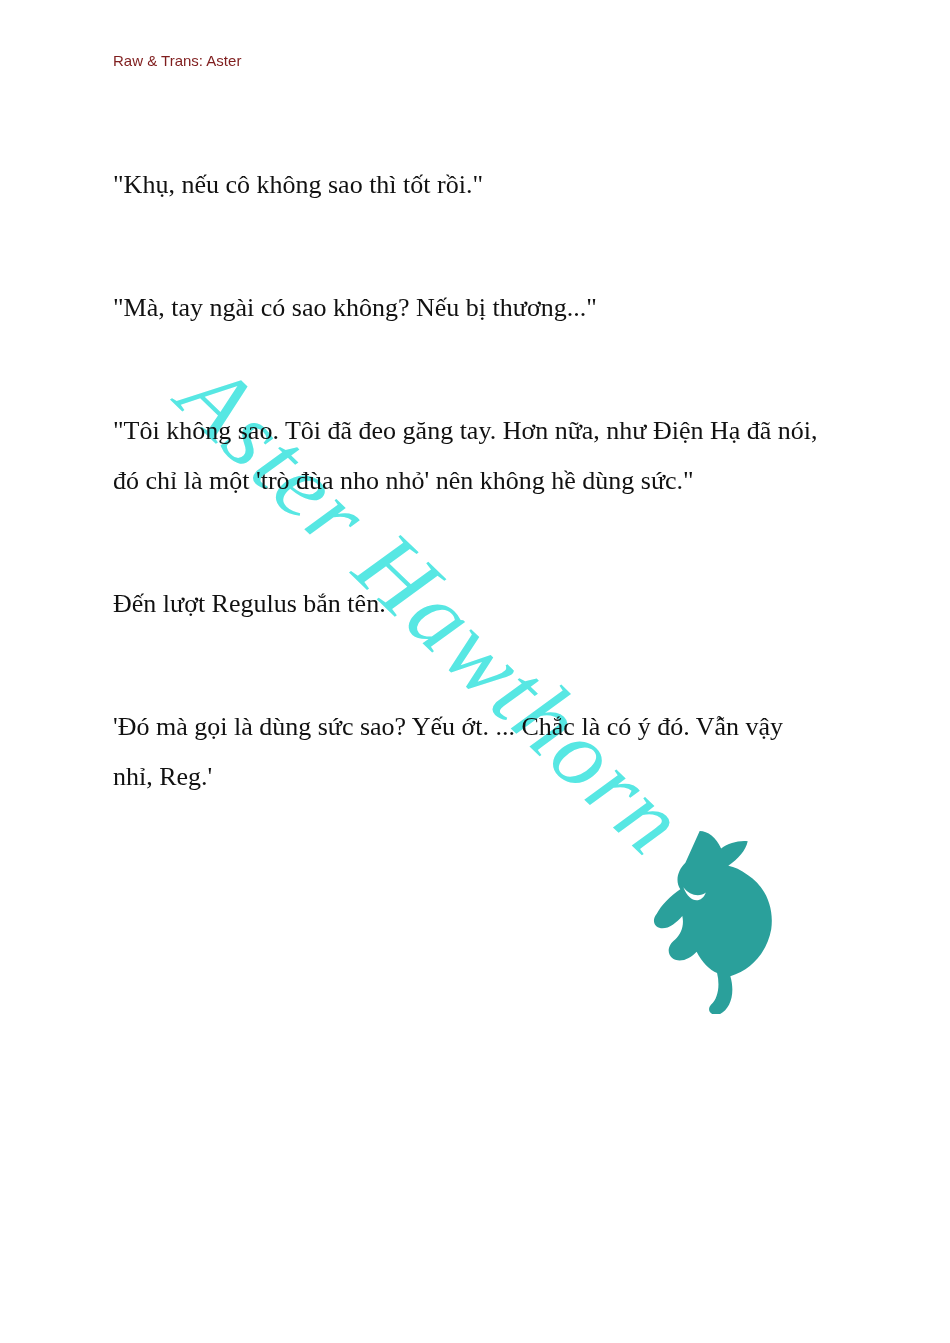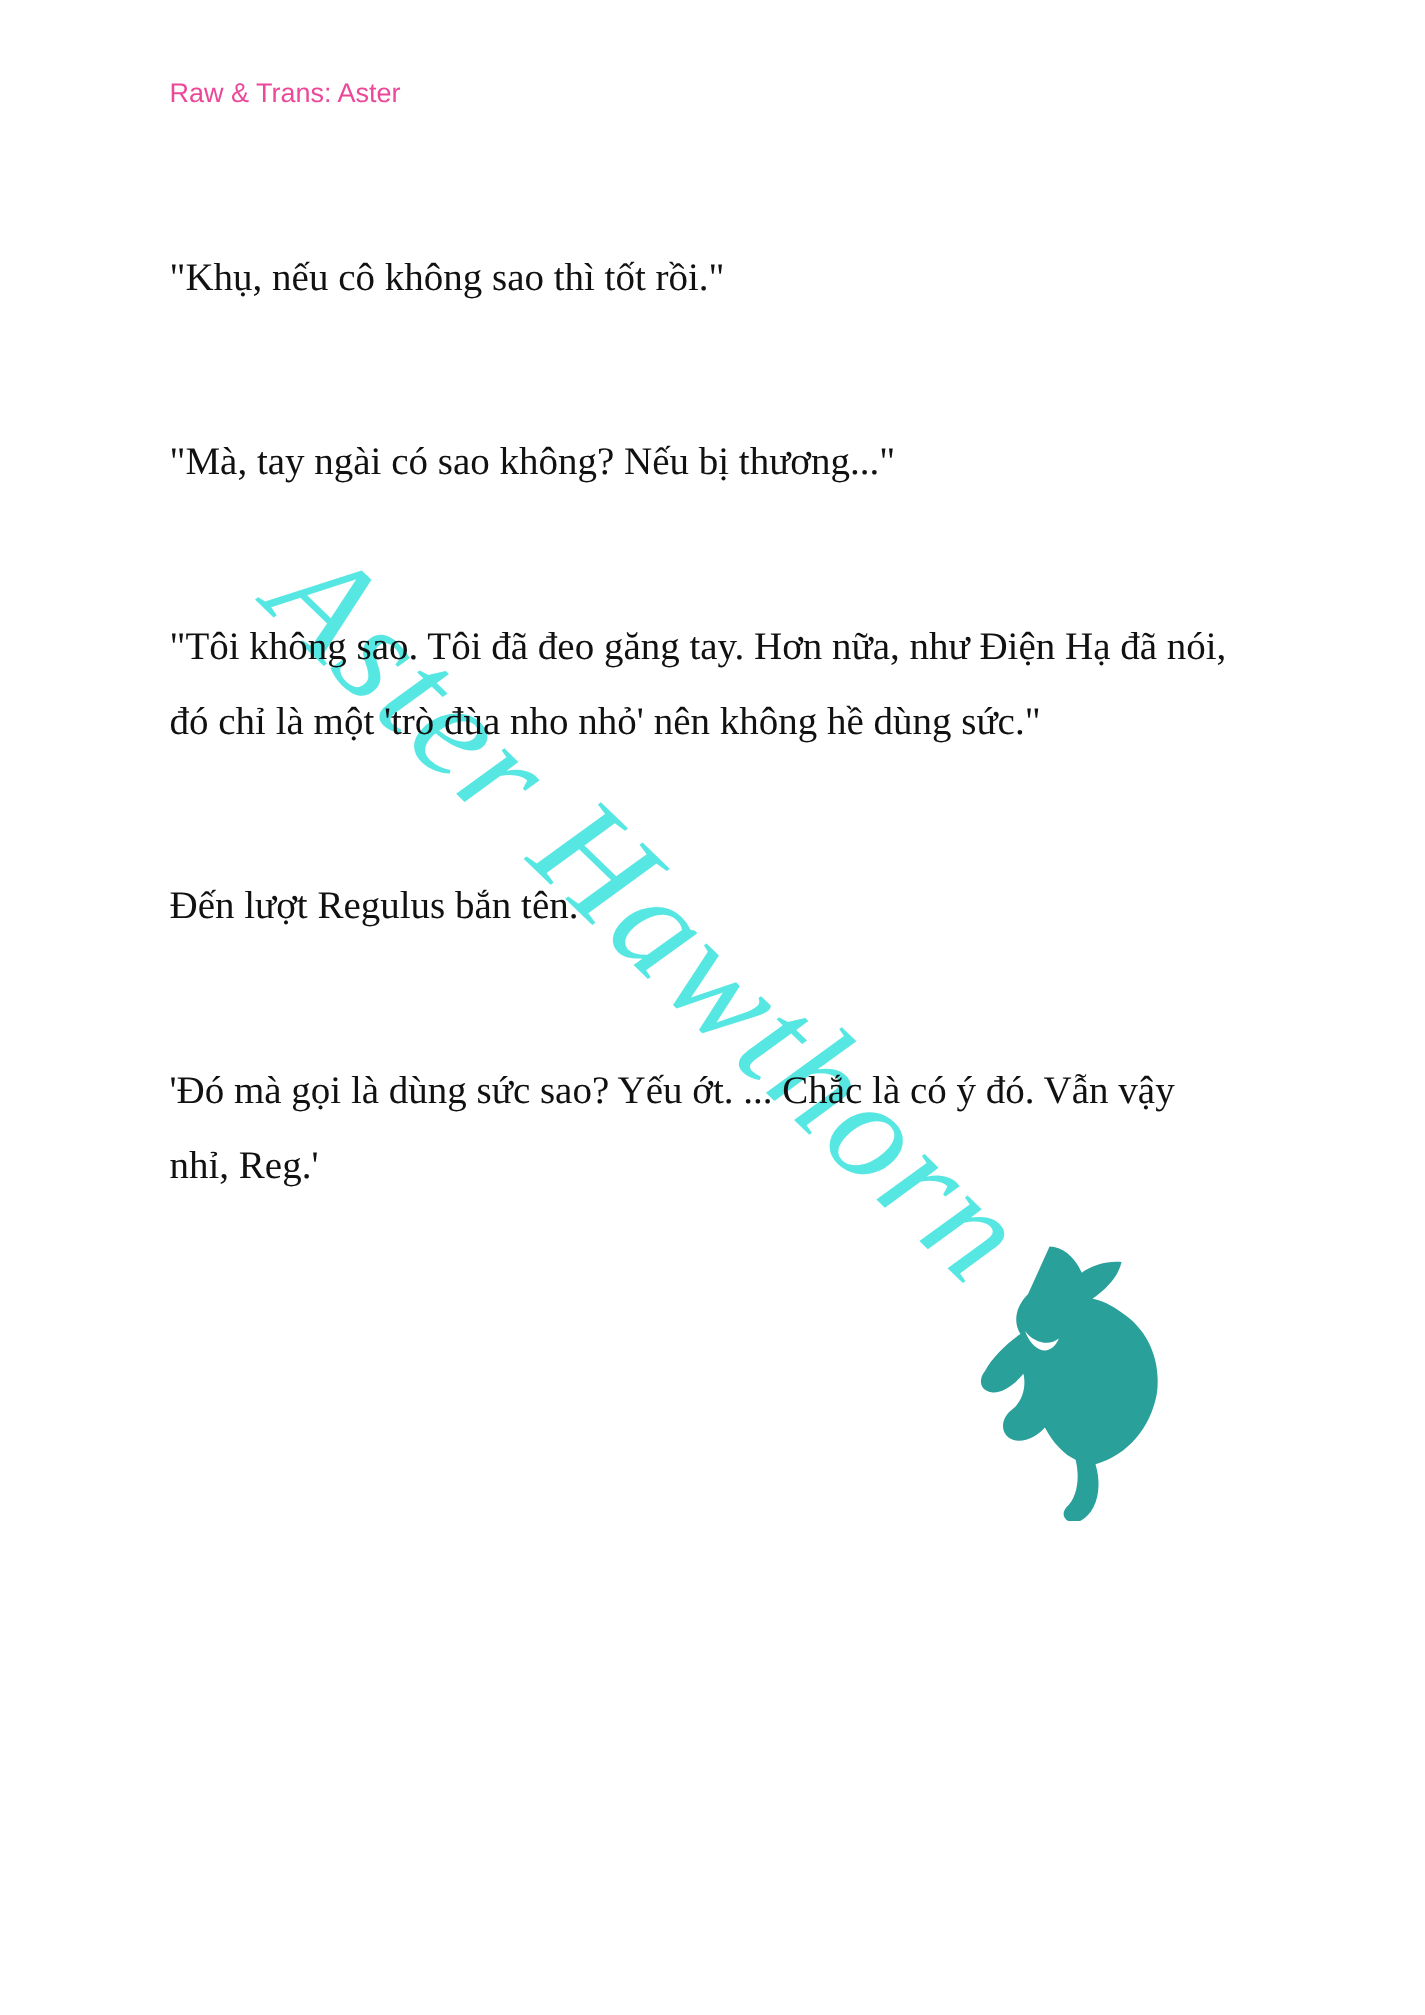--- a/index.html
+++ b/index.html
@@ -36,22 +36,22 @@
   }
   .content {
     position: relative;
     z-index: 2;
   }
   .page-header {
     position: absolute;
     left: 113px;
     top: 52px;
     font-family: "Liberation Sans", sans-serif;
-    font-size: 18px;
-    color: #ec4899;
+    font-size: 15px;
+    color: #7f1d1d;
   }
   .text-body {
     position: absolute;
     left: 113px;
     top: 160px;
     width: 712px;
   }
   .text-body p {
     margin: 0 0 73px 0;
     font-family: "Liberation Serif", serif;

